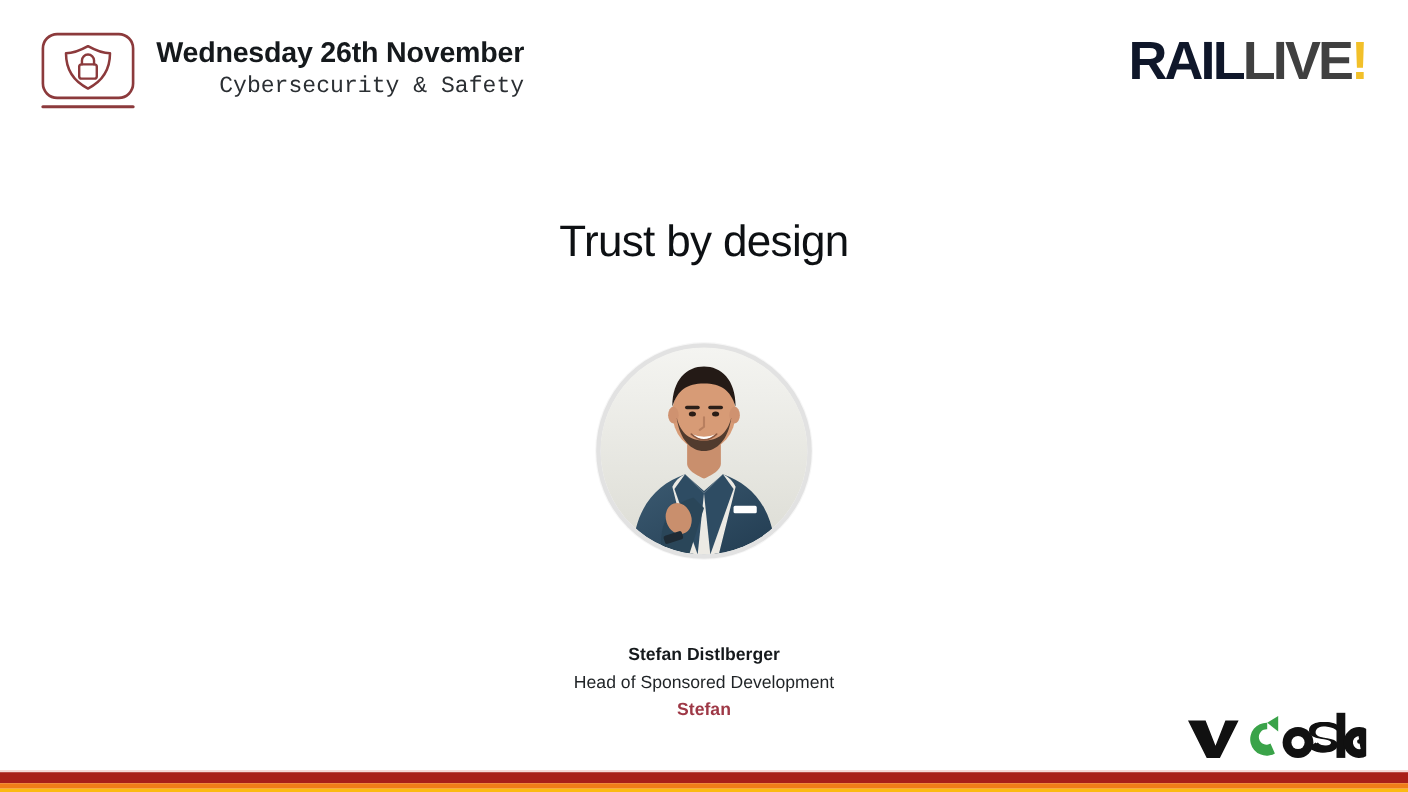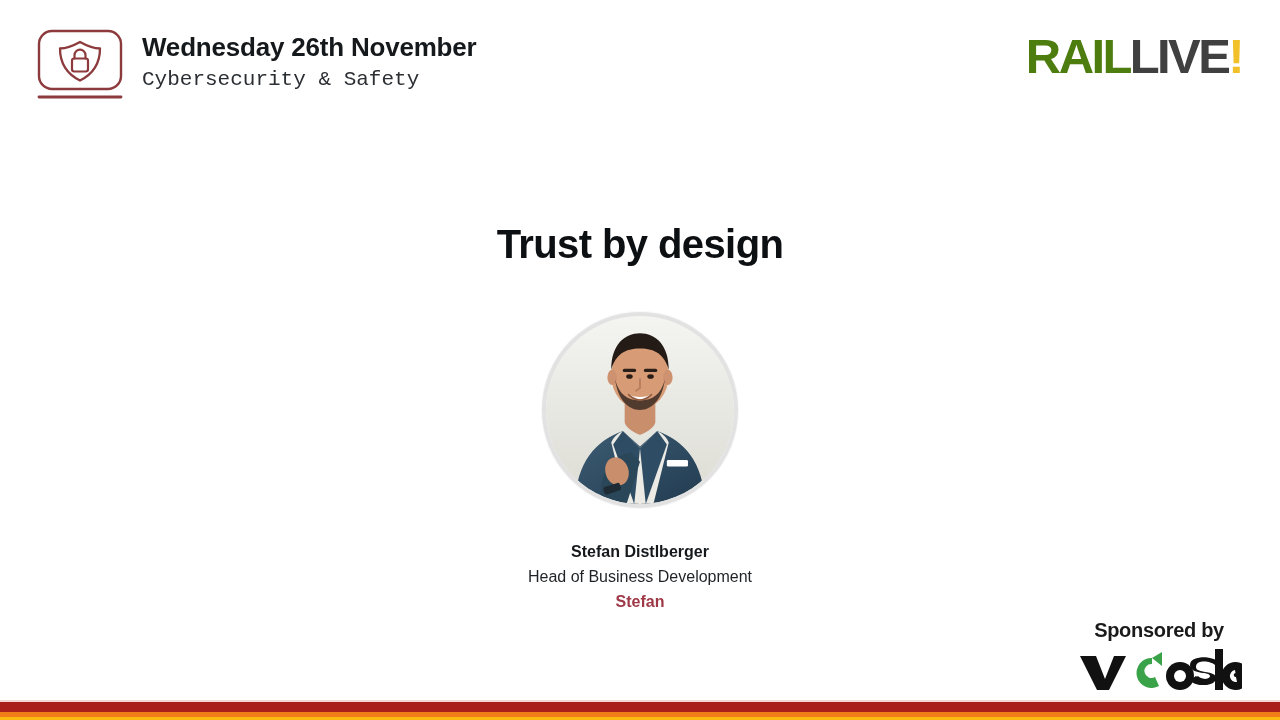--- a/index.html
+++ b/index.html
@@ -34,20 +34,21 @@
   .session-icon {
     width:88px; height:72px;
     flex:0 0 auto;
     margin-right:18px;
     position:relative;
   }
   .session-icon svg { display:block; }
 
   .session-text {
     padding-top:4px;
+    text-align:right;
   }
   .session-date {
     font-size:26px;
     font-weight:bold;
     color:#15191c;
     letter-spacing:-0.2px;
     line-height:1.18;
     white-space:nowrap;
   }
   .session-track {
@@ -64,43 +65,43 @@
   .brand-logo {
     position:absolute;
     right:38px; top:32px;
     font-size:49px;
     font-weight:bold;
     letter-spacing:-2.6px;
     line-height:1;
     white-space:nowrap;
     font-family:"Liberation Sans", sans-serif;
   }
-  .brand-rail { color:#4d7c0f; }
+  .brand-rail { color:#0f172a; }
   .brand-live { color:#404040; }
   .brand-bang { color:#f2c029; }
 
   
   .session-title {
     position:absolute;
     top:198px; left:0; right:0;
     text-align:center;
     font-size:40px;
-    font-weight:bold;
+    font-weight:normal;
     color:#0d1013;
     letter-spacing:-0.6px;
-    margin-top:24px;
   }
 
   
   .speaker {
     position:absolute;
     top:312px; left:0; right:0;
     display:flex;
     flex-direction:column;
     align-items:center;
+    gap:44px;
   }
 
   .avatar {
     width:196px; height:196px;
     border-radius:50%;
     border:4px solid #e2e2e2;
     background:#f2f2ef;
     overflow:hidden;
     position:relative;
     box-shadow:0 0 0 1px #f7f7f7;
@@ -253,28 +254,27 @@
           <path d="M98 66 v9 l-4 3" stroke="#b87f5f" stroke-width="2" fill="none" stroke-linecap="round"></path>
 
           <path d="M86 82 q12 10 24 0 q-12 5 -24 0 z" fill="#ffffff"></path>
           <path d="M86 82 q12 11 24 0" stroke="#8e5b42" stroke-width="1.6" fill="none" stroke-linecap="round"></path>
         </g>
       </svg>
     </div>
 
     <div class="speaker-meta">
       <div class="speaker-name">Stefan Distlberger</div>
-      <div class="speaker-role">Head of Business Development</div>
+      <div class="speaker-role">Head of Sponsored Development</div>
       <div class="speaker-company">Stefan</div>
     </div>
 
   </div>
 
   <div class="sponsor">
-    <div class="sponsor-label">Sponsored by</div>
 
     <div class="sponsor-logo">
       <svg width="166" height="46" viewBox="0 0 166 46" fill="none">
 
         <path d="M4 10 L20 10 L29 33 L38 10 L50 10 L33 44 L21 44 Z" fill="#111111"></path>
 
         <path d="M76 12 a15 15 0 1 0 7 28 l-4 -9 a7 7 0 1 1 -3 -13 z" fill="#3aa349"></path>
         <path d="M76 12 l10 -6 l0 14 z" fill="#3aa349"></path>
 
         <ellipse cx="104" cy="30" rx="14" ry="14" fill="#111111"></ellipse>

